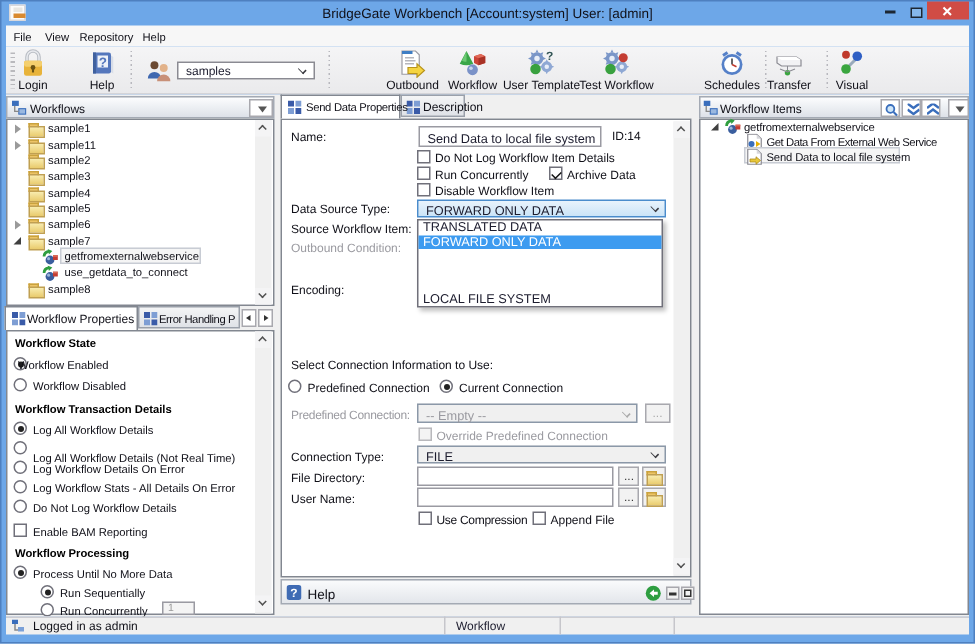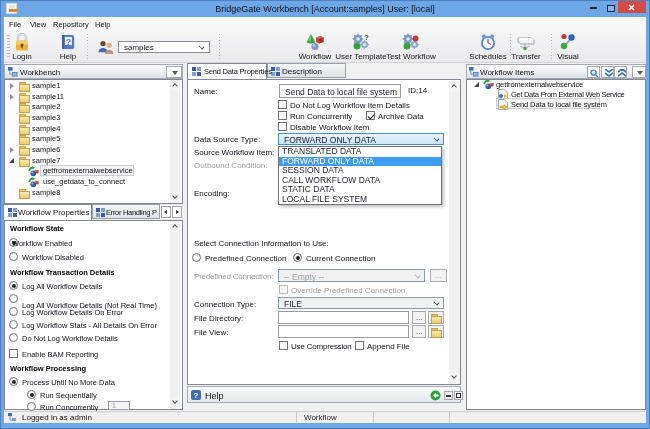--- a/index.html
+++ b/index.html
@@ -70,21 +70,21 @@
 .exp.cl { border-top:3px solid transparent; border-bottom:3px solid transparent; border-left:4px solid #9a9a9a; }
 .exp.op { border-left:5px solid transparent; border-bottom:5px solid #404040; }
 .ddrow { position:absolute; left:0px; width:162px; height:9.5px; line-height:9.5px; padding-left:3px; white-space:nowrap; }
 svg { display:block; }
 </style>
 </head>
 <body>
 <div id="win">
 
   <div id="appicon"></div>
-  <div id="title">BridgeGate Workbench [Account:samples] User: [local]</div>
+  <div id="title">BridgeGate Workbench [Account:system] User: [admin]</div>
   <div id="btnmin"></div>
     <div id="btnmax"></div>
     <div id="btnclose">
       <svg style="position:absolute;left:10px;top:3px;" width="7" height="7" viewBox="0 0 7 7">
         <path d="M1 1 L6 6 M6 1 L1 6" stroke="#fff" stroke-width="1.4"></path>
       </svg>
     </div>
 
   <div id="menubar">
     <span style="left:5px">File</span>
@@ -123,20 +123,31 @@
         <path d="M1 14 a5 5 0 0 1 10 0 z" fill="#3f68b0"></path>
         <circle cx="13" cy="6" r="3" fill="#e2b28a"></circle>
         <path d="M8 16 a5 5 0 0 1 10 0 z" fill="#c89078"></path>
       </svg>
   </div>
   <div class="tbox" style="left:118px;top:41px;width:92px;height:12px;border:1px solid #8a8a92;">
       <span style="position:absolute;left:5px;top:1px;font-size:8px;">samples</span>
       <span class="chev" style="left:80px;top:2px;"></span>
     </div>
   <div class="tsep" style="left:219px"></div>
+  <div class="tbtn" style="left:245px;top:32px;width:60px;">
+    <svg class="ic" width="20" height="20" viewBox="0 0 20 20">
+        <path d="M3 2 h9 l2.5 2.5 v13 h-11.5 z" fill="#fff" stroke="#9a9aa2" stroke-width="0.8"></path>
+        <path d="M3 2 h7 v2 h-7 z" fill="#3f7ec4"></path>
+        <rect x="5" y="6" width="6" height="1" fill="#b6b6bc"></rect>
+        <rect x="5" y="8" width="7" height="1" fill="#b6b6bc"></rect>
+        <rect x="5" y="10" width="6" height="1" fill="#b6b6bc"></rect>
+        <path d="M7 13 h6 v-2.5 l5 4.5 -5 4.5 v-2.5 h-6 z" fill="#f5d440" stroke="#b8941e" stroke-width="0.8"></path>
+      </svg>
+    <span class="lb">Outbound</span>
+    </div>
   <div class="tbtn" style="left:285px;top:32px;width:60px;">
     <svg class="ic" width="20" height="20" viewBox="0 0 20 20">
         <path d="M6 2 L10.5 10.5 Q6 12.5 1.5 10.5 Z" fill="#3aa648"></path>
         <path d="M6 2 L3 8.5 Q5 9.5 6 9 Z" fill="#6cc973"></path>
         <path d="M11 5.5 l4.5 -1.5 l3 1.5 v4.5 l-4.5 1.5 l-3 -1.5 z" fill="#cc4438"></path>
         <path d="M11 5.5 l4.5 -1.5 l3 1.5 l-4.5 1.3 z" fill="#e06a58"></path>
         <path d="M14 6.8 l4.5 -1.3 v4.5 l-4.5 1.5 z" fill="#a83226"></path>
         <circle cx="10" cy="14.5" r="3.6" fill="#7a92c8"></circle>
         <circle cx="9" cy="13.5" r="1.2" fill="#c8d4ea"></circle>
       </svg>
@@ -209,21 +220,21 @@
     </div>
 
   <div id="mainbg"></div>
 
   <div class="panelhead" style="left:4px;top:64px;width:179px;">
     <svg style="position:absolute;left:3px;top:2px;" width="10" height="10" viewBox="0 0 11 11">
         <rect x="0" y="0" width="5" height="4" fill="#3a6ebc"></rect>
         <rect x="5" y="6" width="5" height="4" fill="#9ab8e0" stroke="#3a6ebc" stroke-width="0.8"></rect>
         <path d="M2 4 V8 H5" stroke="#888" fill="none"></path>
       </svg>
-    <span class="phtext lbl" style="left:15px;top:3px;">Workbench</span>
+    <span class="phtext lbl" style="left:15px;top:3px;">Workflows</span>
     <div class="minibtn" style="left:161px;top:1px;width:16px;height:12px;background:#fff;">
         <span class="arr dn" style="left:5px;top:4px;"></span>
       </div>
   </div>
   <div class="box" style="left:4px;top:79px;width:179px;height:125px;"></div>
   <div id="ltree">
     <span class="exp cl" style="left:10px;top:83px;"></span>
       <span class="fold" style="left:19px;top:82px;"></span>
       <span class="trow" style="left:32px;top:81px;">sample1</span>
     <span class="exp cl" style="left:10px;top:94px;"></span>
@@ -341,21 +352,21 @@
 
   <div class="tab on" style="left:187px;top:63px;width:80px;">
     <svg class="tabico" style="left:4px;" width="9" height="9" viewBox="0 0 9 9">
         <rect width="4" height="4" fill="#3a5ba8"></rect>
         <rect x="5" width="4" height="4" fill="#7e9ed4"></rect>
         <rect y="5" width="4" height="4" fill="#7e9ed4"></rect>
         <rect x="5" y="5" width="4" height="4" fill="#3a5ba8"></rect>
       </svg>
     <span class="tabtxt" style="left:16px;font-size:7.5px;letter-spacing:-0.2px;">Send Data Properties</span>
     </div>
-  <div class="tab off" style="left:267px;top:63px;width:79px;">
+  <div class="tab off" style="left:267px;top:63px;width:43px;">
     <svg class="tabico" style="left:3px;" width="9" height="9" viewBox="0 0 9 9">
         <rect width="4" height="4" fill="#3a5ba8"></rect>
         <rect x="5" width="4" height="4" fill="#7e9ed4"></rect>
         <rect y="5" width="4" height="4" fill="#7e9ed4"></rect>
         <rect x="5" y="5" width="4" height="4" fill="#3a5ba8"></rect>
       </svg>
     <span class="tabtxt" style="left:14px;font-size:8px;">Description</span>
     </div>
   <div class="box" style="left:187px;top:79px;width:274px;height:306px;"></div>
   <div id="cform" style="font-size:8px;">
@@ -401,21 +412,21 @@
         <span class="chev" style="left:155px;top:2px;"></span>
       </span>
     <span class="lbl" style="left:194px;top:314px;">File Directory:</span>
     <span class="tbox" style="left:278px;top:311px;width:131px;height:13px;"></span>
     <span class="minibtn" style="left:412px;top:311px;width:14px;height:13px;">
         <span style="position:absolute;left:3px;top:1px;">...</span>
       </span>
     <span class="abs" style="left:428px;top:311px;width:16px;height:13px;background:#f2f2f2;border:1px solid #a8a8ae;">
         <span class="fold" style="left:2px;top:2px;"></span>
       </span>
-    <span class="lbl" style="left:194px;top:328px;">File View:</span>
+    <span class="lbl" style="left:194px;top:328px;">User Name:</span>
     <span class="tbox" style="left:278px;top:325px;width:131px;height:13px;"></span>
     <span class="minibtn" style="left:412px;top:325px;width:14px;height:13px;">
         <span style="position:absolute;left:3px;top:1px;">...</span>
       </span>
     <span class="abs" style="left:428px;top:325px;width:16px;height:13px;background:#f2f2f2;border:1px solid #a8a8ae;">
         <span class="fold" style="left:2px;top:2px;"></span>
       </span>
     <span class="cb" style="left:279px;top:341px;"></span>
       <span class="lbl" style="left:291px;top:342px;letter-spacing:-0.2px;">Use Compression</span>
     <span class="cb" style="left:355px;top:341px;"></span>
@@ -425,23 +436,20 @@
   <div class="sbbtn" style="left:449px;top:81px;border:none;background:#f4f4f5;">
       <span class="car up" style="left:2.5px;top:4px;"></span>
     </div>
   <div class="sbbtn" style="left:449px;top:372px;border:none;background:#f4f4f5;">
       <span class="car dn" style="left:2.5px;top:2px;"></span>
     </div>
 
   <div class="abs" style="left:278px;top:146px;width:164px;height:59px;background:#fff;border:1px solid #70707a;box-shadow:2px 2px 3px rgba(0,0,0,0.25);font-size:8.5px;z-index:9;">
     <div class="ddrow" style="top:0px;">TRANSLATED DATA</div>
     <div class="ddrow" style="top:9.5px;background:#3d9bf0;color:#fff;">FORWARD ONLY DATA</div>
-    <div class="ddrow" style="top:19px;">SESSION DATA</div>
-    <div class="ddrow" style="top:28.5px;">CALL WORKFLOW DATA</div>
-    <div class="ddrow" style="top:38px;">STATIC DATA</div>
     <div class="ddrow" style="top:47.5px;">LOCAL FILE SYSTEM</div>
   </div>
 
   <div class="abs" style="left:187px;top:386px;width:274px;height:17px;background:linear-gradient(#fafbfc,#e3e6eb);border:1px solid #a4aab4;">
     <svg style="position:absolute;left:3px;top:3px;" width="10" height="10" viewBox="0 0 10 10">
         <rect width="10" height="10" rx="2" fill="#3f6bb4"></rect>
         <text x="5" y="8" font-size="8" font-weight="bold" fill="#fff" text-anchor="middle" font-family="Liberation Sans">?</text>
       </svg>
     <span class="lbl" style="left:17px;top:4px;">Help</span>
     <svg style="position:absolute;left:242px;top:3px;" width="11" height="11" viewBox="0 0 11 11">

